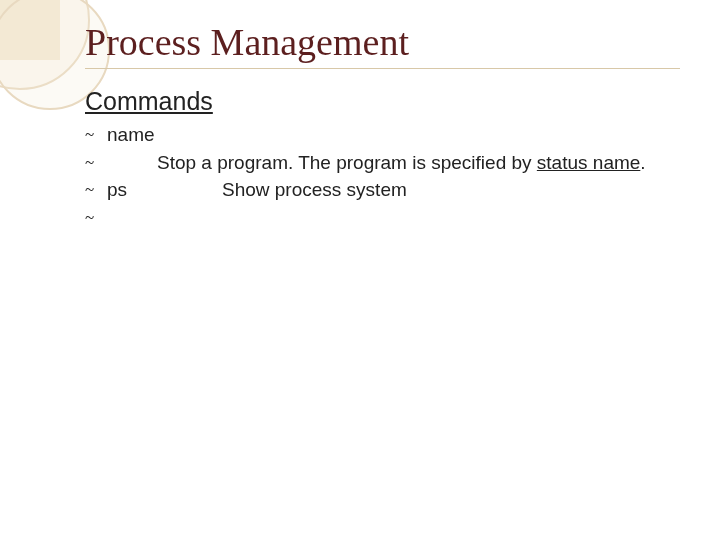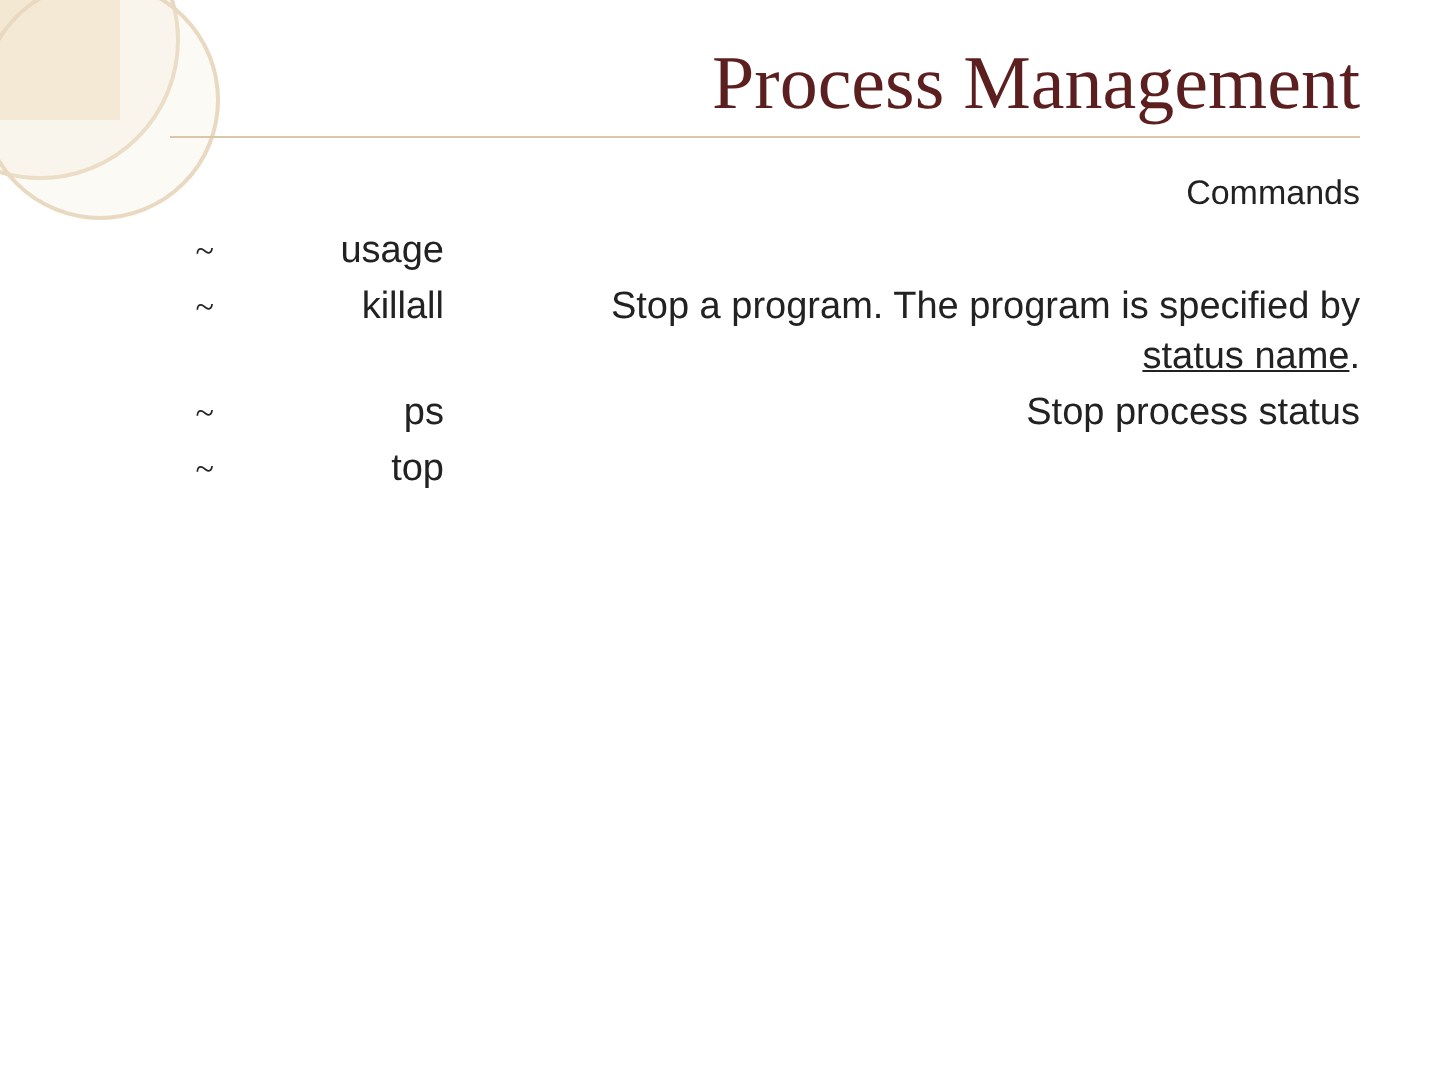--- a/index.html
+++ b/index.html
@@ -39,34 +39,34 @@
     position: absolute;
     width: 60px; height: 60px;
     background: #f3e8d2;
     top: 60px; left: 60px;
   }
   .slide {
     position: relative;
     padding: 20px 40px 20px 85px;
     width: 100%;
     height: 100%;
-    text-align: right;
   }
   .title {
     font-size: 38px;
     font-weight: 400;
     color: #5c1f1f;
     margin-bottom: 8px;
     font-family: "Times New Roman", serif;
     border-bottom: 1px solid #d8c8a8;
     padding-bottom: 4px;
   }
   .section-label {
-    font-size: 17px;
+    font-size: 25px;
     color: #222;
+    text-decoration: underline;
     margin: 18px 0 6px 0;
   }
   .cmd-list {
     font-size: 19px;
     color: #222;
     line-height: 1.35;
   }
   .cmd-row {
     display: flex;
     align-items: flex-start;
@@ -103,38 +103,36 @@
 
 <div class="slide">
   <h1 class="title">Process Management</h1>
 
   <div class="section-label">Commands</div>
 
   <div class="cmd-list">
 
     <div class="cmd-row">
       <span class="bullet">~</span>
-      <span class="cmd-name">usage</span>
+      <span class="cmd-name">name</span>
     </div>
 
     <div class="cmd-row">
       <span class="bullet">~</span>
-      <span class="cmd-name">killall</span>
       <span class="cmd-desc indent">
         <span>Stop a program. The program  is specified by </span><span class="underline">status name</span><span>.</span>
       </span>
     </div>
 
     <div class="cmd-row">
       <span class="bullet">~</span>
       <span class="cmd-name">ps</span>
       <span class="cmd-desc">
-        <span>Stop process status</span><span class="underline"></span><span></span>
+        <span>Show process system</span><span class="underline"></span><span></span>
       </span>
     </div>
 
     <div class="cmd-row">
       <span class="bullet">~</span>
-      <span class="cmd-name">top</span>
     </div>
 
   </div>
 </div>
 
 </body></html>

